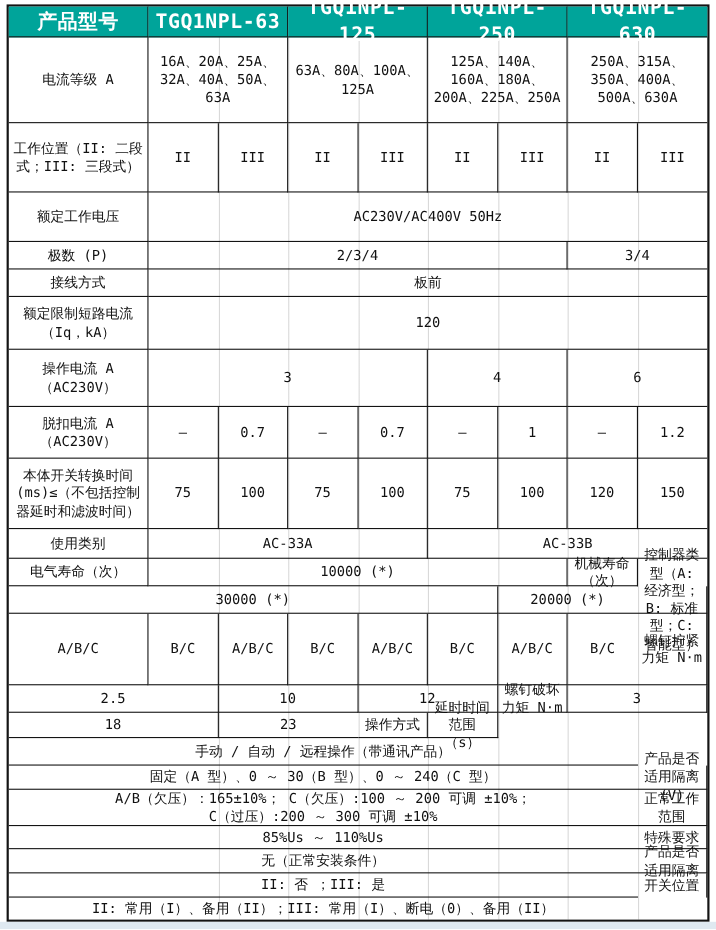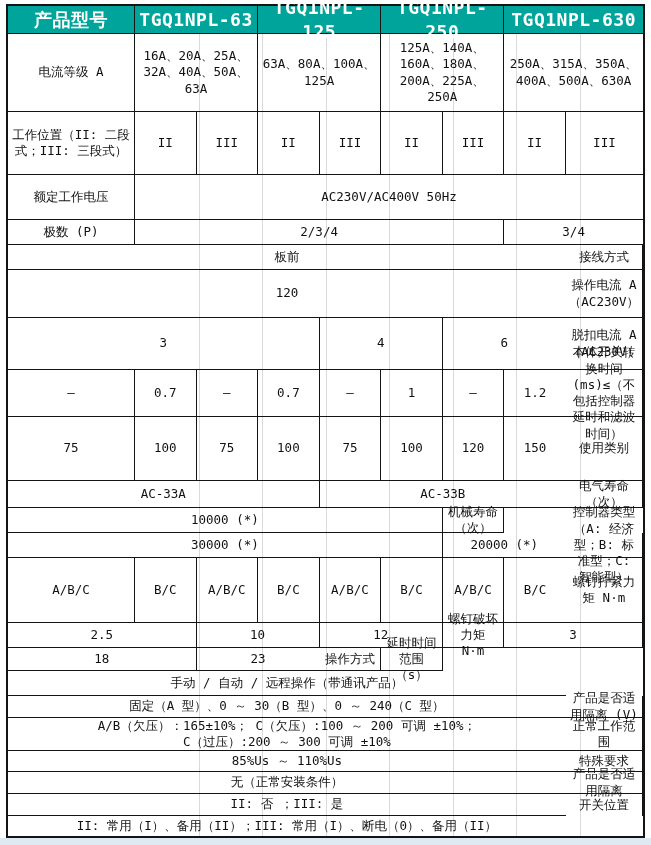--- a/index.html
+++ b/index.html
@@ -64,23 +64,24 @@
     <div class="cell">II</div>
     <div class="cell nr">III</div>
 
     <div class="cell lab">额定工作电压</div>
     <div class="cell s8 nr">AC230V/AC400V 50Hz</div>
 
     <div class="cell lab">极数 (P)</div>
     <div class="cell s6">2/3/4</div>
     <div class="cell s2 nr">3/4</div>
 
+    <div class="cell lab">接线方式</div>
     <div class="cell s8 nr">板前</div>
-    <div class="cell lab">接线方式</div>
 
+    <div class="cell lab">额定限制短路电流（Iq，kA）</div>
     <div class="cell s8 nr">120</div>
 
     <div class="cell lab">操作电流 A（AC230V）</div>
     <div class="cell s4">3</div>
     <div class="cell s2">4</div>
     <div class="cell s2 nr">6</div>
 
     <div class="cell lab">脱扣电流 A（AC230V）</div>
     <div class="cell">–</div>
     <div class="cell">0.7</div>

